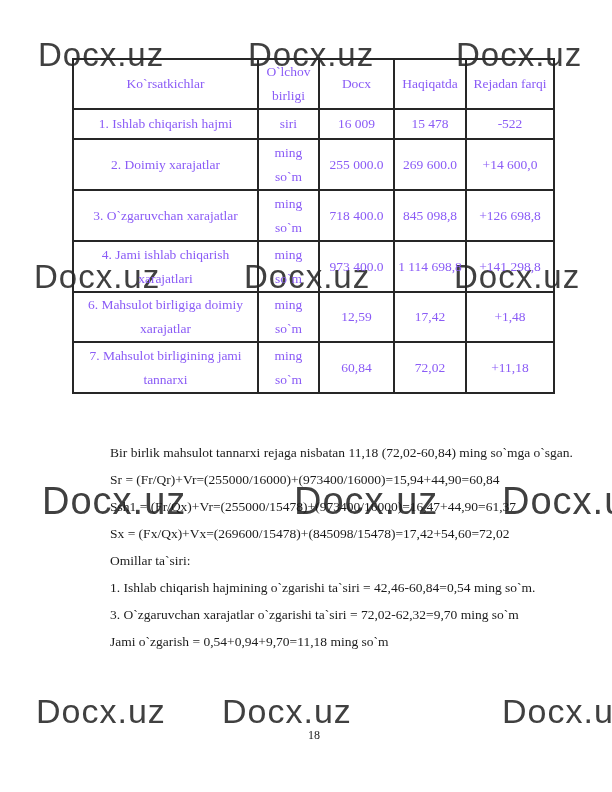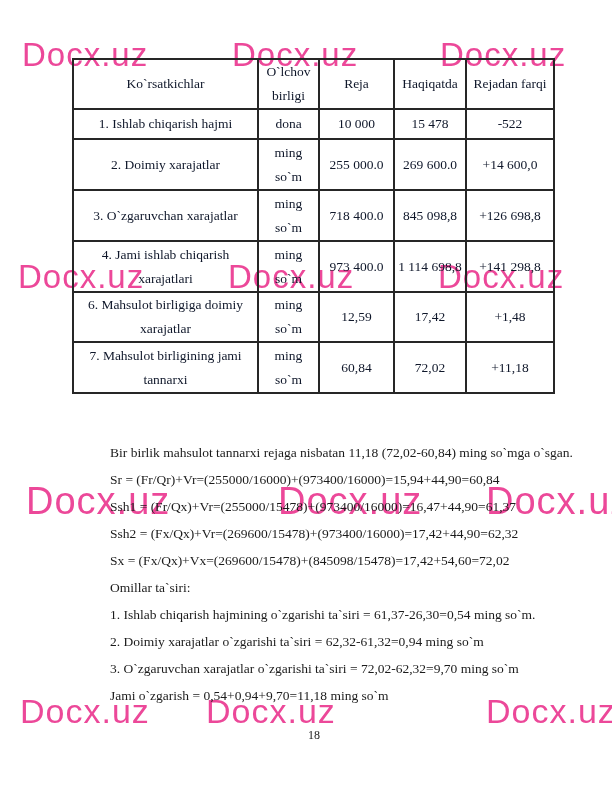--- a/index.html
+++ b/index.html
@@ -9,32 +9,33 @@
     position:relative;
     overflow:hidden;
     font-family:"Liberation Serif", serif;
     color:#1b1b1b;
   }
   
   .wm-layer{position:absolute;inset:0;z-index:0;}
   .wm{
     position:absolute;
     font-family:"Liberation Sans", sans-serif;
-    color:#ec4899;
+    color:#404040;
     letter-spacing:1px;
     white-space:nowrap;
     user-select:none;
+    margin-left:16px;
   }
   
   table.cost{
     position:absolute;left:72px;top:58px;z-index:1;
     border-collapse:collapse;table-layout:fixed;
     width:481px;
     font-size:13.5px;
-    color:#0f172a;
+    color:#8b5cf6;
     background:transparent;
   }
   table.cost th, table.cost td{
     border:2px solid #262626;
     font-weight:normal;
     text-align:center;
     vertical-align:middle;
     line-height:24px;
     padding:0 3px;
     background:transparent;
@@ -86,28 +87,28 @@
     <col style="width:185px">
       <col style="width:61px">
       <col style="width:75px">
       <col style="width:72px">
       <col style="width:88px">
   </colgroup>
   <tbody>
       <tr style="height:50px">
     <th>Ko`rsatkichlar</th>
     <th>O`lchov birligi</th>
-    <th>Reja</th>
+    <th>Docx</th>
     <th>Haqiqatda</th>
     <th>Rejadan farqi</th>
   </tr>
   <tr style="height:30px">
     <td>1. Ishlab chiqarish hajmi</td>
-    <td>dona</td>
-    <td class="num">10 000</td>
+    <td>siri</td>
+    <td class="num">16 009</td>
     <td class="num">15 478</td>
     <td class="num">-522</td>
   </tr>
   <tr style="height:51px">
     <td>2. Doimiy xarajatlar</td>
     <td>ming so`m</td>
     <td class="num">255 000.0</td>
     <td class="num">269 600.0</td>
     <td class="num">+14 600,0</td>
   </tr>
@@ -139,22 +140,20 @@
     <td class="num">72,02</td>
     <td class="num">+11,18</td>
   </tr>
 </tbody>
   </table>
 
 <div class="text-block">
   <p class="para">Bir birlik mahsulot tannarxi rejaga nisbatan 11,18 (72,02-60,84) ming so`mga o`sgan.</p>
   <div class="ln">Sr = (Fr/Qr)+Vr=(255000/16000)+(973400/16000)=15,94+44,90=60,84</div>
   <div class="ln">Ssh1 = (Fr/Qx)+Vr=(255000/15478)+(973400/16000)=16,47+44,90=61,37</div>
-  <div class="ln">Ssh2 = (Fx/Qx)+Vr=(269600/15478)+(973400/16000)=17,42+44,90=62,32</div>
   <div class="ln">Sx = (Fx/Qx)+Vx=(269600/15478)+(845098/15478)=17,42+54,60=72,02</div>
   <div class="ln">Omillar ta`siri:</div>
-  <div class="ln">1. Ishlab chiqarish hajmining o`zgarishi ta`siri = 61,37-26,30=0,54 ming so`m.</div>
-  <div class="ln">2. Doimiy xarajatlar o`zgarishi ta`siri = 62,32-61,32=0,94 ming so`m</div>
+  <div class="ln">1. Ishlab chiqarish hajmining o`zgarishi ta`siri = 42,46-60,84=0,54 ming so`m.</div>
   <div class="ln">3. O`zgaruvchan xarajatlar o`zgarishi ta`siri = 72,02-62,32=9,70 ming so`m</div>
   <div class="ln">Jami o`zgarish = 0,54+0,94+9,70=11,18 ming so`m</div>
 </div>
 
 <div class="pageno">18</div>
 
 </body></html>

